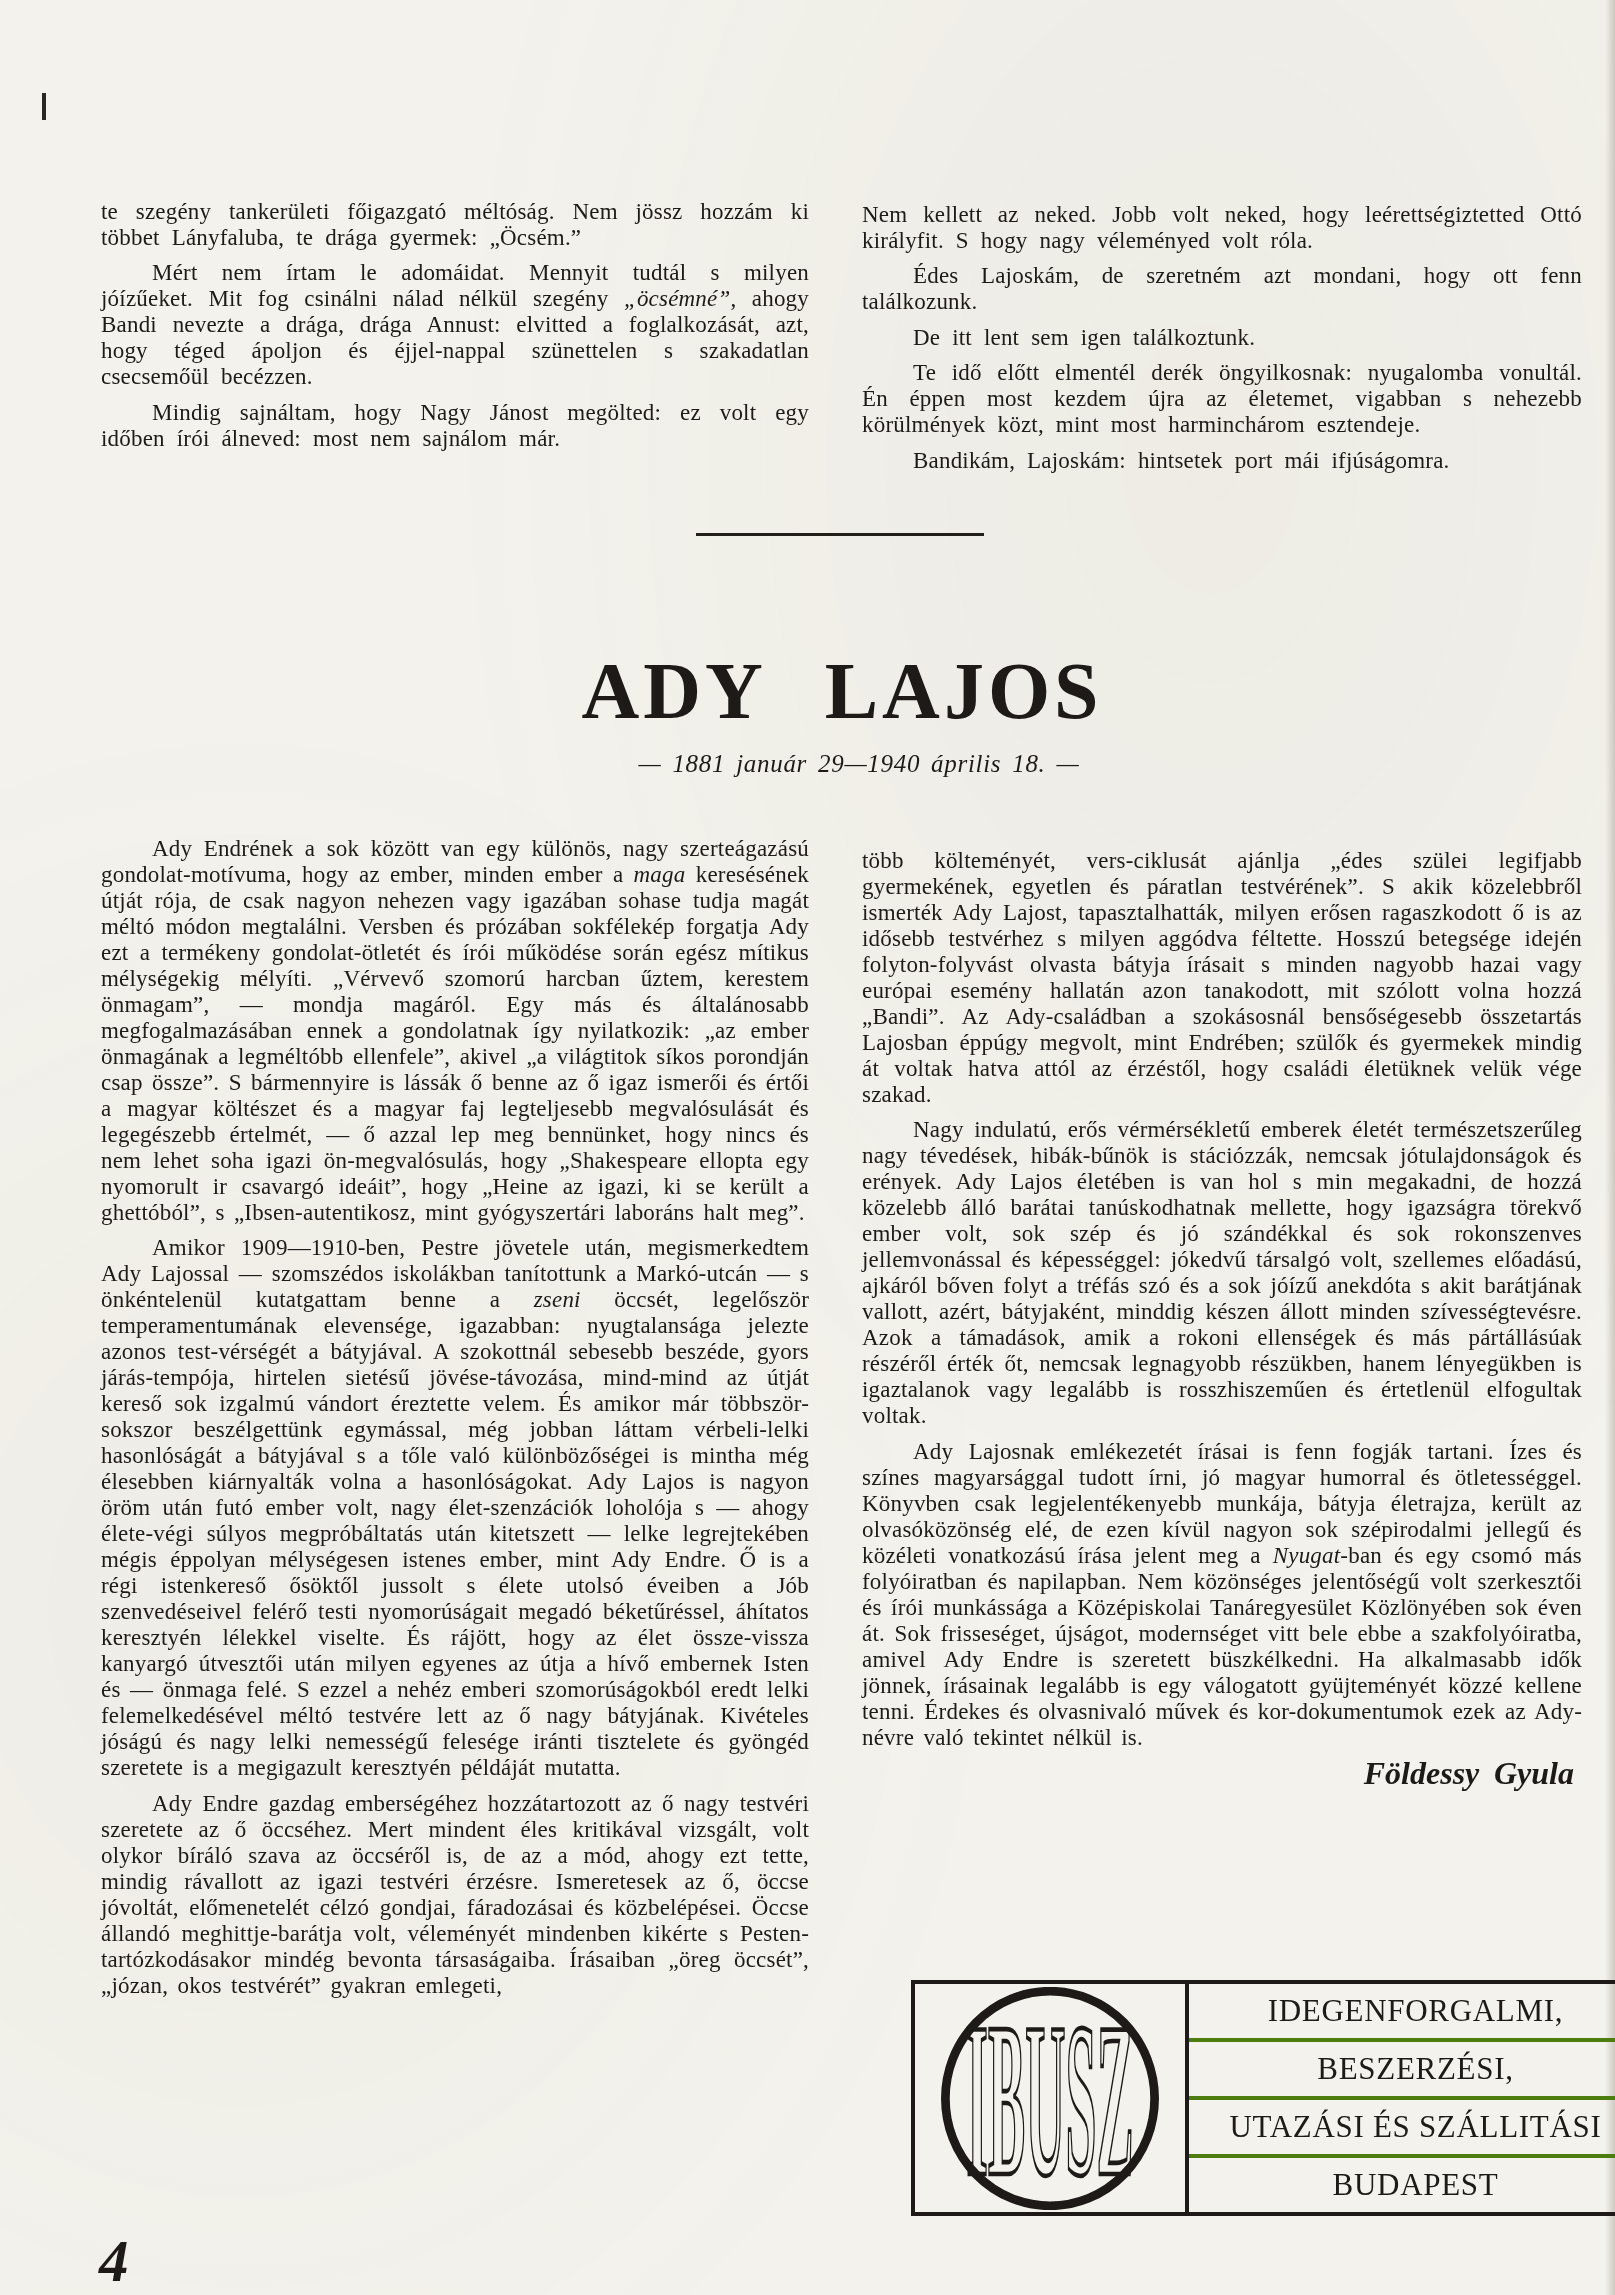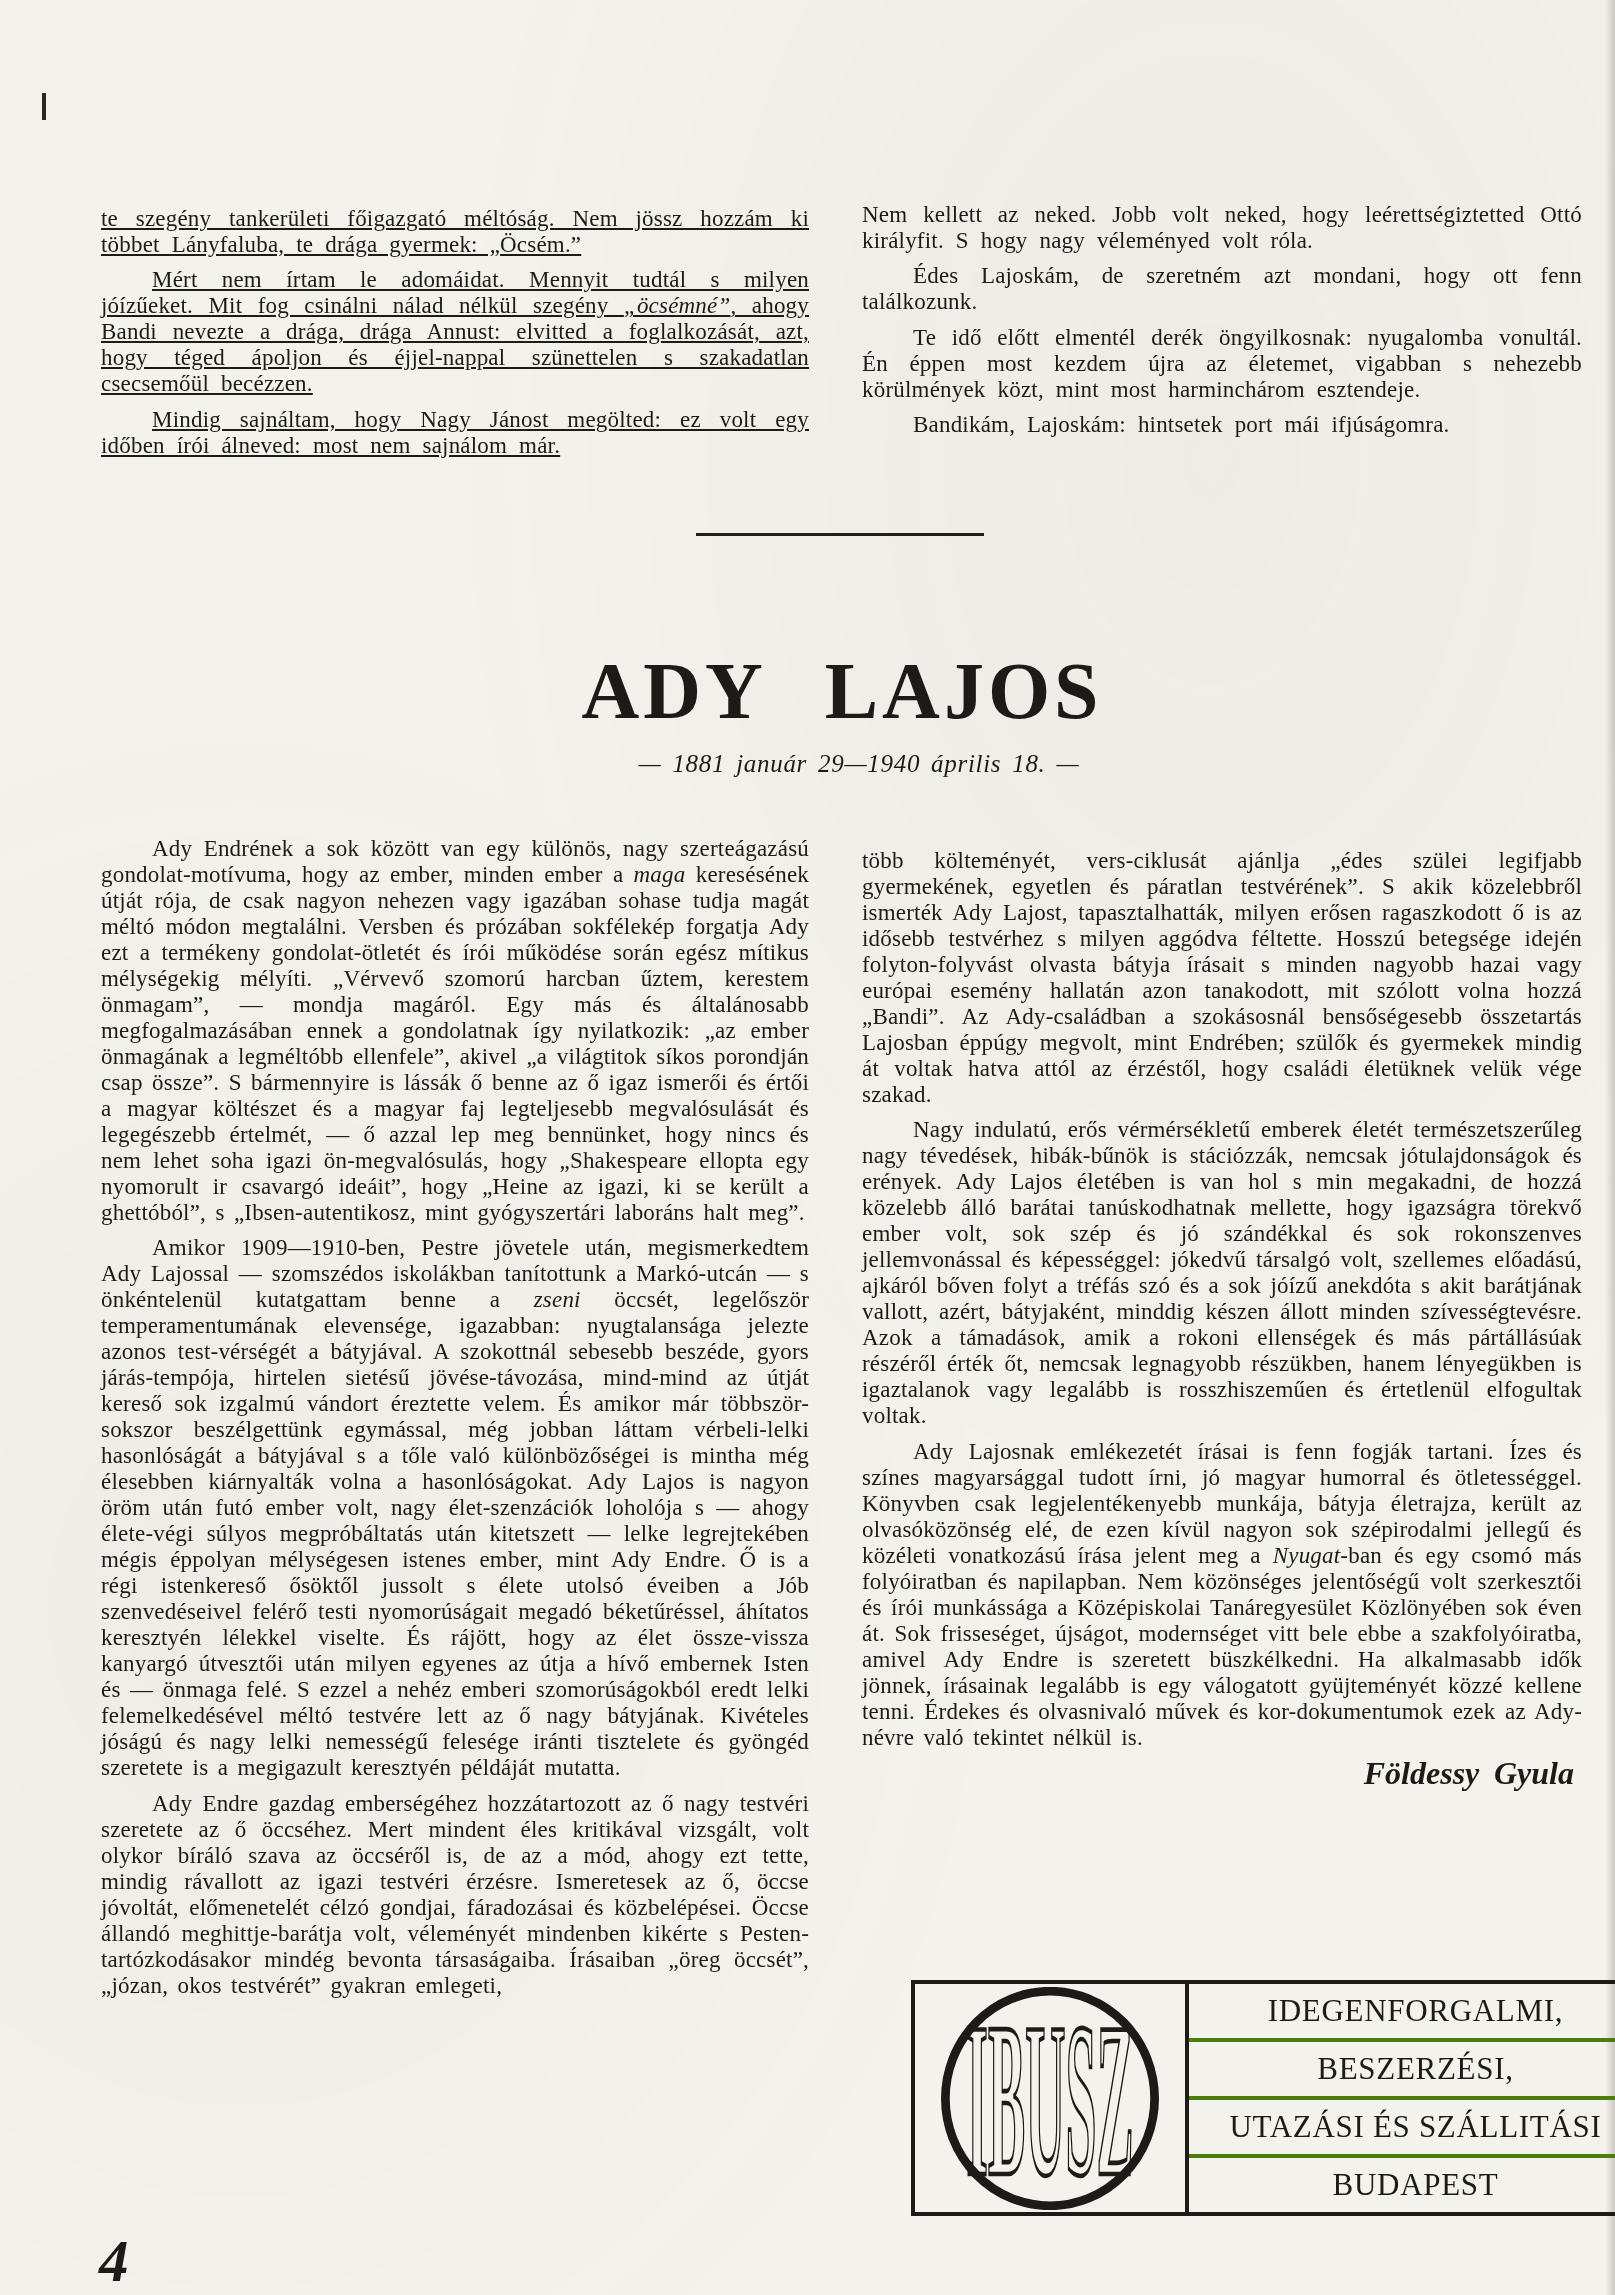--- a/index.html
+++ b/index.html
@@ -14,21 +14,21 @@
   }
   .edge-shadow { position:absolute; right:0; top:0; width:10.7px; height:100%;
     background:linear-gradient(to left, rgba(88,82,72,0.28), rgba(88,82,72,0)); }
   .artifact-tick { position:absolute; left:42px; top:93px; width:4px; height:27px; background:#2b2823; }
 
   .hcol, .mcol { position:absolute; font-size:23px; line-height:26px; text-align:justify; }
   .hcol p, .mcol p { margin:0 0 9.4px 0; text-indent:51px; letter-spacing:0.2px; }
   .hcol p { word-spacing:6px; }
   .mcol p { word-spacing:3.4px; }
   p.noindent { text-indent:0; }
-  .hcol-left  { left:101px;  top:206px; width:708px;text-decoration:underline; }
+  .hcol-left  { left:101px;  top:199px; width:708px; }
   .hcol-right { left:862px; top:202px; width:720px; }
 
   .divider { position:absolute; left:696px; top:533px; width:288px; height:3.4px; background:#221f1b; }
 
   .title { position:absolute; left:101px; top:646px; width:1482px; text-align:center;
     font-size:80px; font-weight:bold; letter-spacing:4px; word-spacing:37px; white-space:nowrap; }
   .dates { position:absolute; left:118px; top:750px; width:1482px; text-align:center;
     font-style:italic; font-size:25px; letter-spacing:0.7px; word-spacing:4px; }
 
   .mcol-left  { left:101px;  top:836px; width:708px; }
@@ -59,20 +59,21 @@
 
 <div class="hcol hcol-left">
   <p class="noindent"><span>te szegény tankerületi főigazgató méltóság. Nem jössz hozzám ki többet Lányfaluba, te drága gyermek: „Öcsém.”</span></p>
   <p><span>Mért nem írtam le adomáidat. Mennyit tudtál s milyen jóízűeket. Mit fog csinálni nálad nélkül szegény </span><i>„öcsémné”</i><span>, ahogy Bandi nevezte a drága, drága Annust: elvitted a foglalkozását, azt, hogy téged ápoljon és éjjel-nappal szünettelen s szakadatlan csecsemőül becézzen.</span></p>
   <p><span>Mindig sajnáltam, hogy Nagy Jánost megölted: ez volt egy időben írói álneved: most nem sajnálom már.</span></p>
 </div>
 
 <div class="hcol hcol-right">
   <p class="noindent"><span>Nem kellett az neked. Jobb volt neked, hogy leérettségiztetted Ottó királyfit. S hogy nagy véleményed volt róla.</span></p>
   <p><span>Édes Lajoskám, de szeretném azt mondani, hogy ott fenn találkozunk.</span></p>
+  <p><span>De itt lent sem igen találkoztunk.</span></p>
   <p><span>Te idő előtt elmentél derék öngyilkosnak: nyugalomba vonultál. Én éppen most kezdem újra az életemet, vigabban s nehezebb körülmények közt, mint most harminchárom esztendeje.</span></p>
   <p><span>Bandikám, Lajoskám: hintsetek port mái ifjúságomra.</span></p>
 </div>
 
 <div class="divider"></div>
 
 <div class="title">ADY LAJOS</div>
 <div class="dates">— 1881 január 29—1940 április 18. —</div>
 
 <div class="mcol mcol-left">

